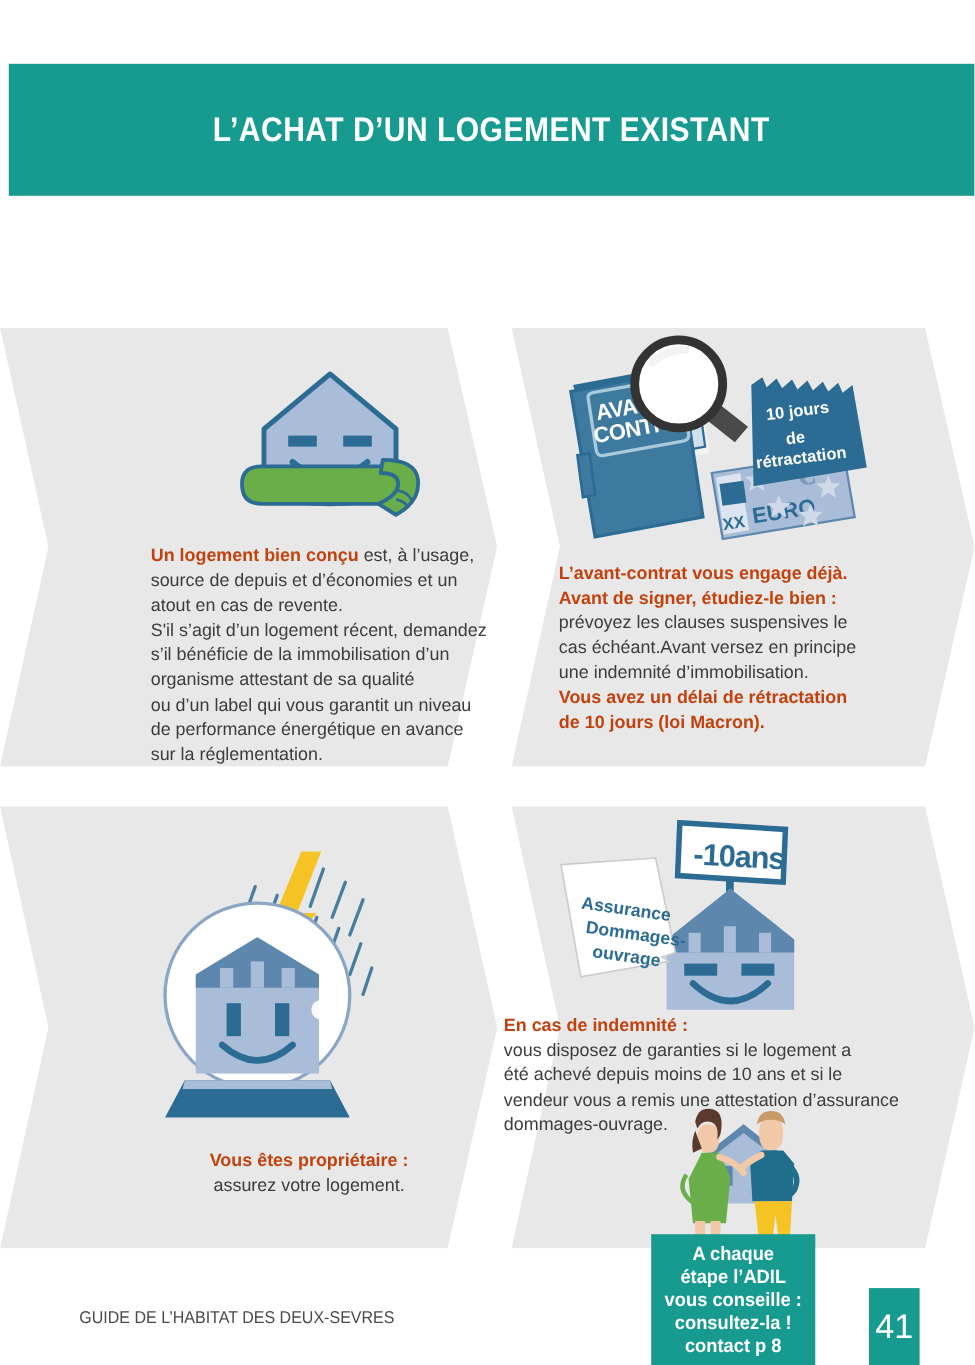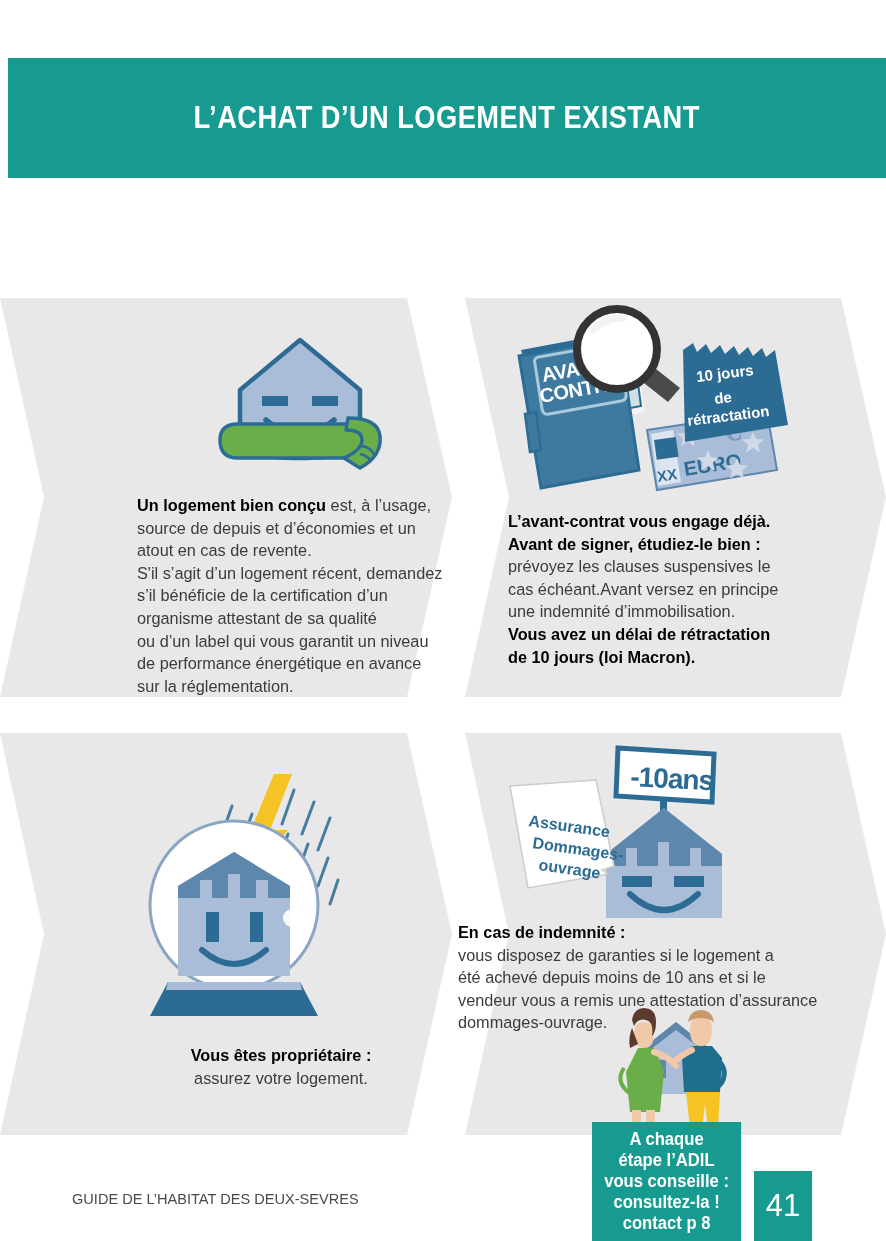--- a/index.html
+++ b/index.html
@@ -51,21 +51,21 @@
     clip-path: polygon(0px 0px, 376px 0px, 421px 201px, 376px 402px, 0px 402px, 44px 201px);
   }
 
   
   .txt {
     position: absolute;
     color: #3b3b3b;
     font-size: 16.3px;
     line-height: 22.6px;
   }
-  .txt b, .txt .b { font-weight: bold; color: #000000; }
+  .txt b, .txt .b { font-weight: bold; color: #c2410c; }
 
   .t1 { left: 137px; top: 494px; width: 330px; }
   .t2 { left: 508px; top: 510px; width: 300px; }
   .t3 { left: 156px; top: 1044px; width: 250px; text-align: center; }
   .t4 { left: 458px; top: 921px; width: 370px; }
 
   
   .footer-text {
     position: absolute; left: 72px; top: 1190px;
     font-size: 15.5px; color: #4a4a4a;
@@ -74,21 +74,21 @@
   }
   .callout {
     position: absolute; left: 592px; top: 1122px; width: 157px; height: 119px;
     background: #179a90; color: #fff;
     display: flex; align-items: center; justify-content: center;
     text-align: center;
     font-size: 17.5px; font-weight: bold; line-height: 21px;
     transform: scaleX(0.95); transform-origin: left center;
   }
   .pagenum {
-    position: absolute; left: 754px; top: 1171px; width: 58px; height: 70px;
+    position: absolute; left: 790px; top: 1171px; width: 46px; height: 70px;
     background: #179a90; color: #fff;
     display: flex; align-items: center; justify-content: center;
     font-size: 31px; font-weight: normal;
   }
 
   
   .ill { position: absolute; }
   .ill-house-scarf { left: 212px; top: 328px; width: 182px; height: 152px; }
   .ill-contract    { left: 505px; top: 302px; width: 285px; height: 206px; }
   .ill-globe       { left: 142px; top: 768px; width: 226px; height: 254px; }
@@ -265,21 +265,21 @@
       <path d="M76 128 l16 0 l2 6 l-20 0 z" fill="#1a1a1a"></path>
       <path d="M96 128 l16 0 l2 6 l-20 0 z" fill="#1a1a1a"></path>
     </svg>
   </div>
 
   <div class="txt t1">
     <span class="b">Un logement bien conçu</span><span> est, à l’usage,</span><br>
     <span>source de depuis et d’économies et un</span><br>
     <span>atout en cas de revente.</span><br>
     <span>S'il s’agit d’un logement récent, demandez</span><br>
-    <span>s’il bénéficie de la certification d’un</span><br>
+    <span>s’il bénéficie de la immobilisation d’un</span><br>
     <span>organisme attestant de sa qualité</span><br>
     <span>ou d’un label qui vous garantit un niveau</span><br>
     <span>de performance énergétique en avance</span><br>
     <span>sur la réglementation.</span>
   </div>
 
   <div class="txt t2">
     <span class="b">L’avant-contrat vous engage déjà.</span><br>
     <span class="b">Avant de signer, étudiez-le bien :</span><br>
     <span>prévoyez les clauses suspensives le</span><br>

